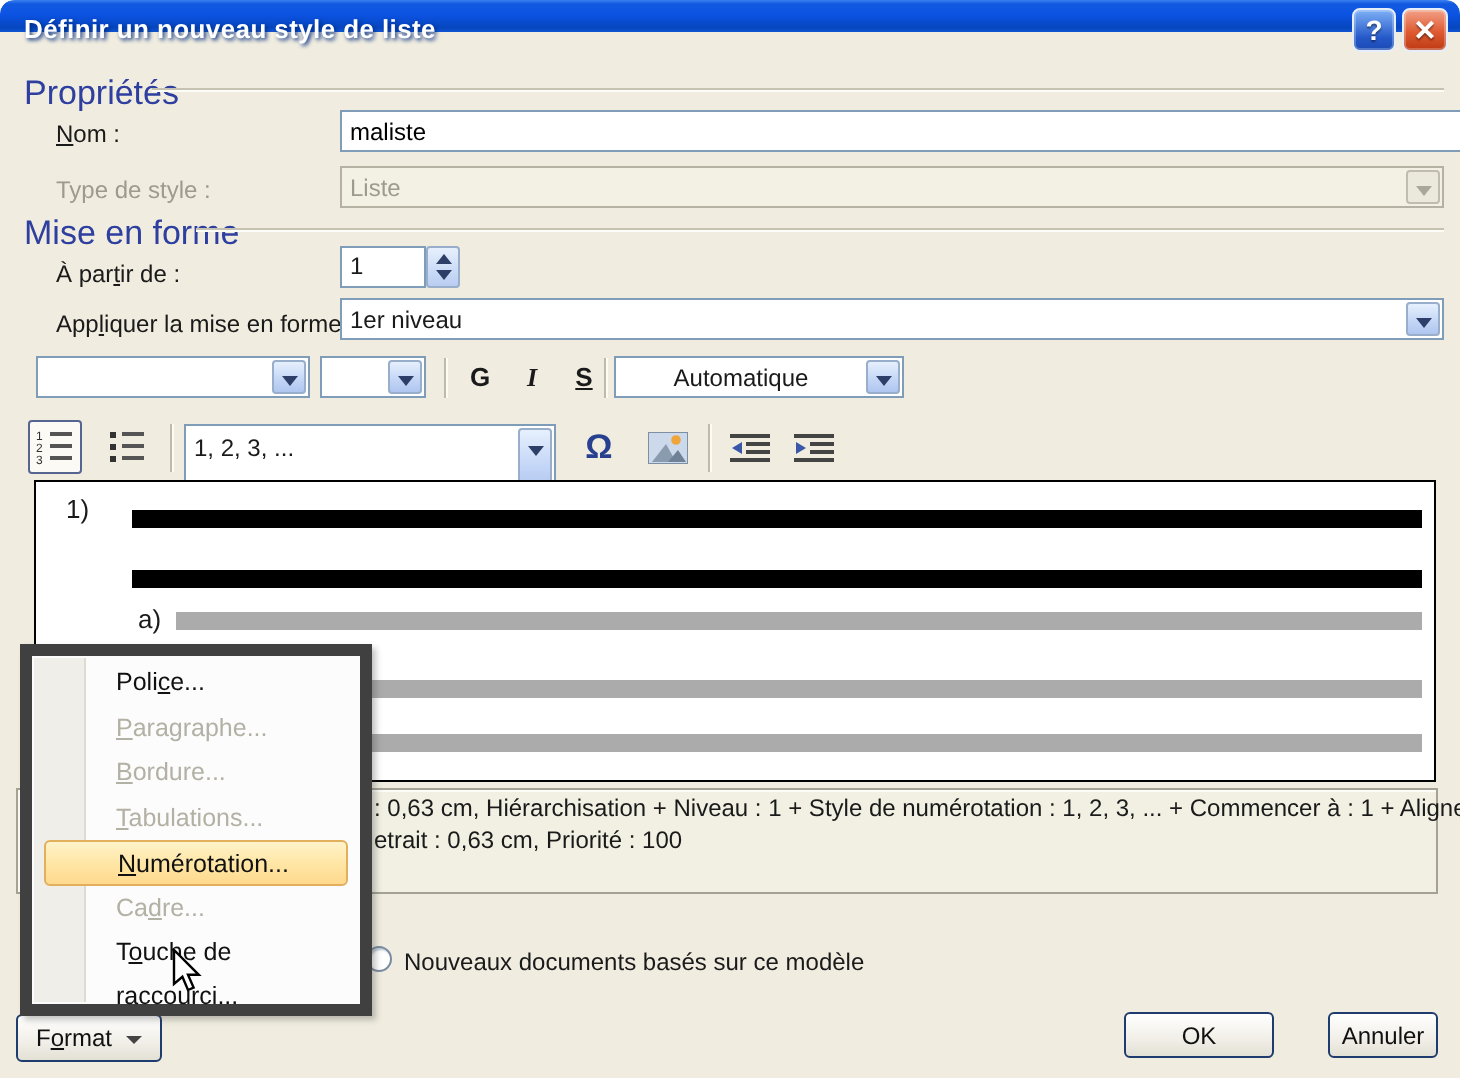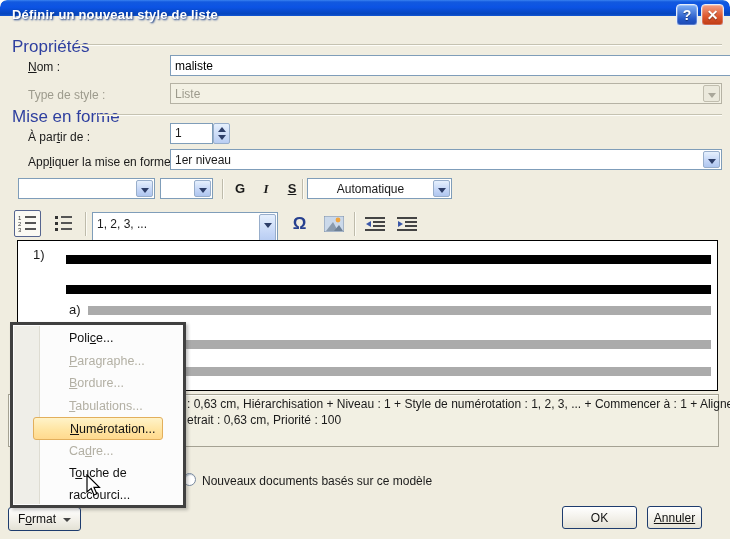--- a/index.html
+++ b/index.html
@@ -64,21 +64,21 @@
   .pline { position:absolute; height:9px; }
   .pline.black { background:#000; }
   .pline.gray { background:#ABABAB; }
   .pmark { position:absolute; font-size:13px; }
 
   .descbox { position:absolute; left:8px; top:394px; width:711px; height:53px;
     background:#F2F0E3; border:1px solid #A5A293; box-shadow:inset 1px 1px 0 rgba(255,255,255,.7); }
   .desc-frag { position:absolute; white-space:nowrap; font-size:12px; }
 
   .menu { position:absolute; left:10px; top:322px; width:176px; height:186px;
-    background:#FCFCFC; border:3px solid #404040; box-shadow:2px 2px 3px rgba(60,60,60,.3); z-index:40; padding:2px 18px; }
+    background:#FCFCFC; border:6px solid #404040; box-shadow:2px 2px 3px rgba(60,60,60,.3); z-index:40; padding:2px 4px; }
   .menu .gutter { position:absolute; left:1px; top:1px; bottom:1px; width:26px;
     background:#EFEEE8; border-right:1px solid #DEDCD2; }
   .mi { position:relative; height:22.5px; line-height:22px; padding-left:38px; font-size:12.5px; color:#111; }
   .mi.dis { color:#B3B0A4; }
   .mi.hot { margin:0 2px; padding-left:36px; border:1px solid #E2AF5C; border-radius:3px;
     background:linear-gradient(180deg,#FFF3C9,#FFE5A3 55%,#FFD98E); }
 
   .radio { position:absolute; left:183px; top:473px; width:13px; height:13px; border-radius:50%;
     background:#fff; border:1px solid #7A8AA0; box-shadow:inset 1px 1px 1px rgba(120,140,160,.5); }
 
@@ -240,19 +240,19 @@
     <div class="mi dis"><span></span><u>T</u><span>abulations...</span></div>
     <div class="mi hot"><span></span><u>N</u><span>umérotation...</span></div>
     <div class="mi dis"><span>Ca</span><u>d</u><span>re...</span></div>
     <div class="mi"><span>T</span><u>o</u><span>uche de raccourci...</span></div>
   </div>
 
   <div class="btn format">
     <span>F</span><u>o</u><span>rmat</span><span class="caret"></span>
   </div>
   <div class="btn" style="left:562px; top:506px; width:75px;">OK</div>
-  <div class="btn" style="left:647px; top:506px; width:55px;text-decoration:underline;">Annuler</div>
+  <div class="btn" style="left:664px; top:506px; width:55px;">Annuler</div>
 
   <svg class="cursor" width="15" height="23">
     <path d="M1,1 L1,18 L5.2,14.4 L8,21 L10.8,19.8 L8,13.4 L13.4,13.4 Z" fill="#fff" stroke="#000" stroke-width="1.2"></path>
   </svg>
 
 </div>
 
 </body></html>

